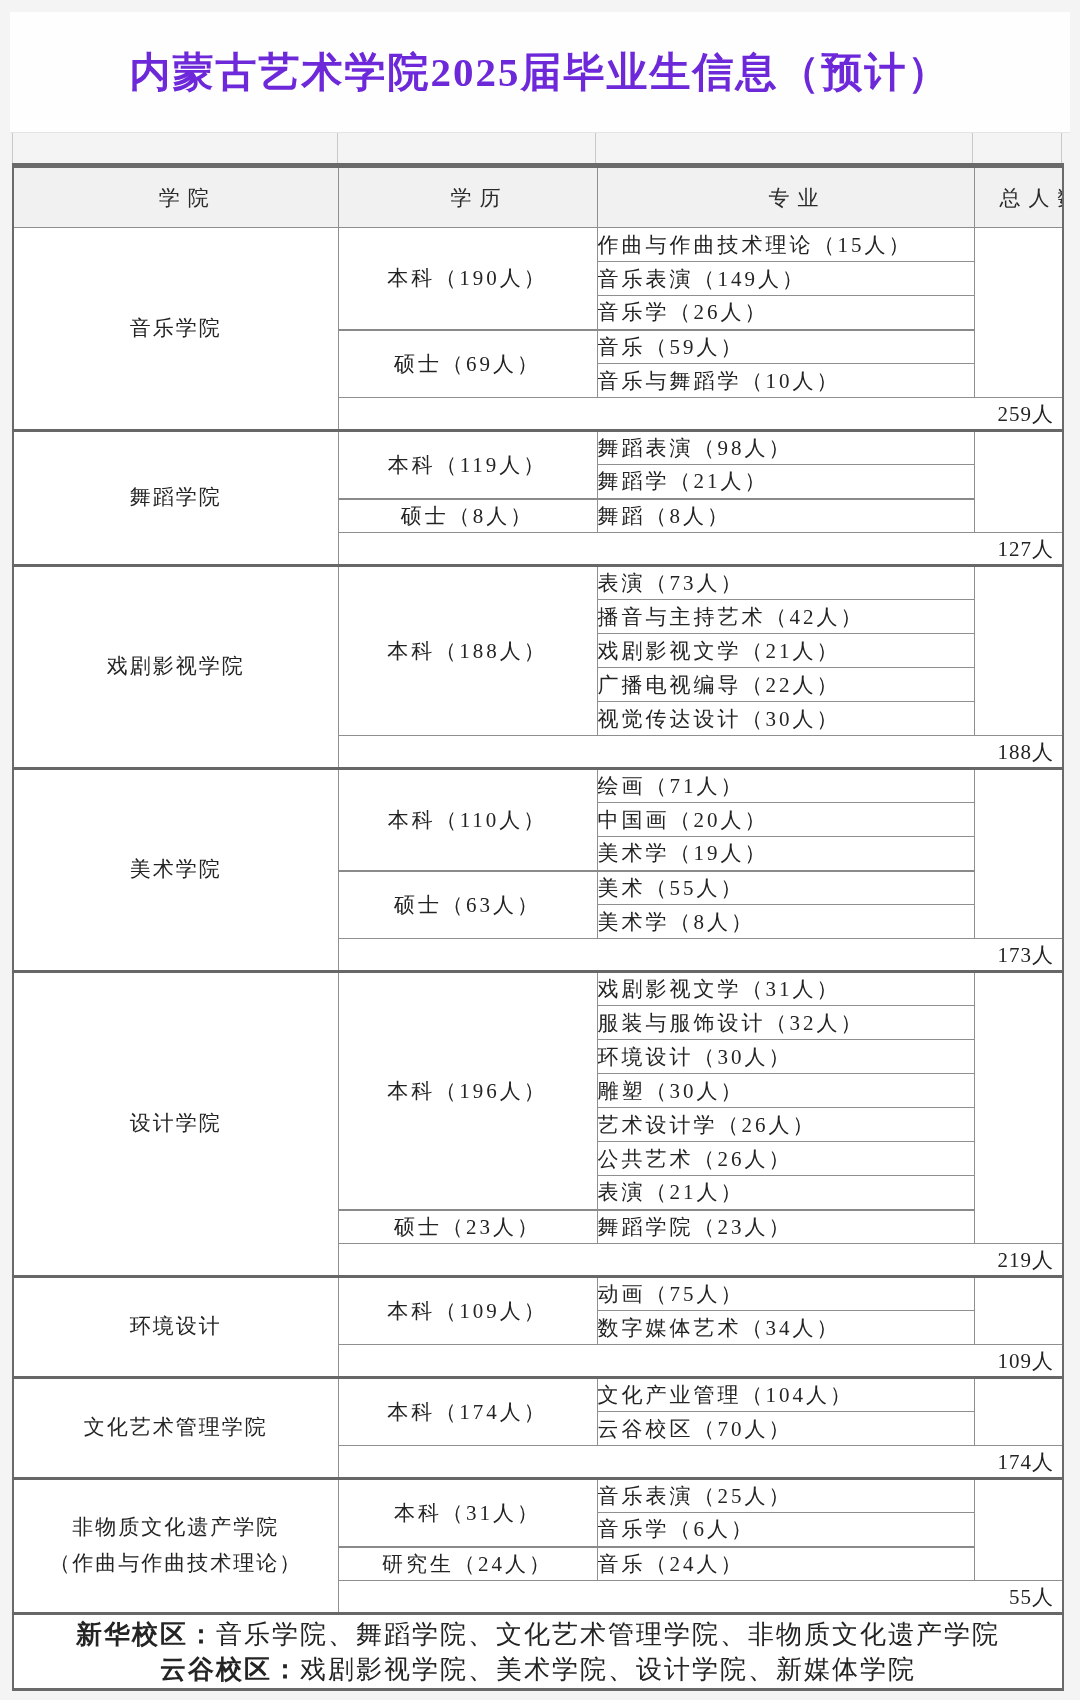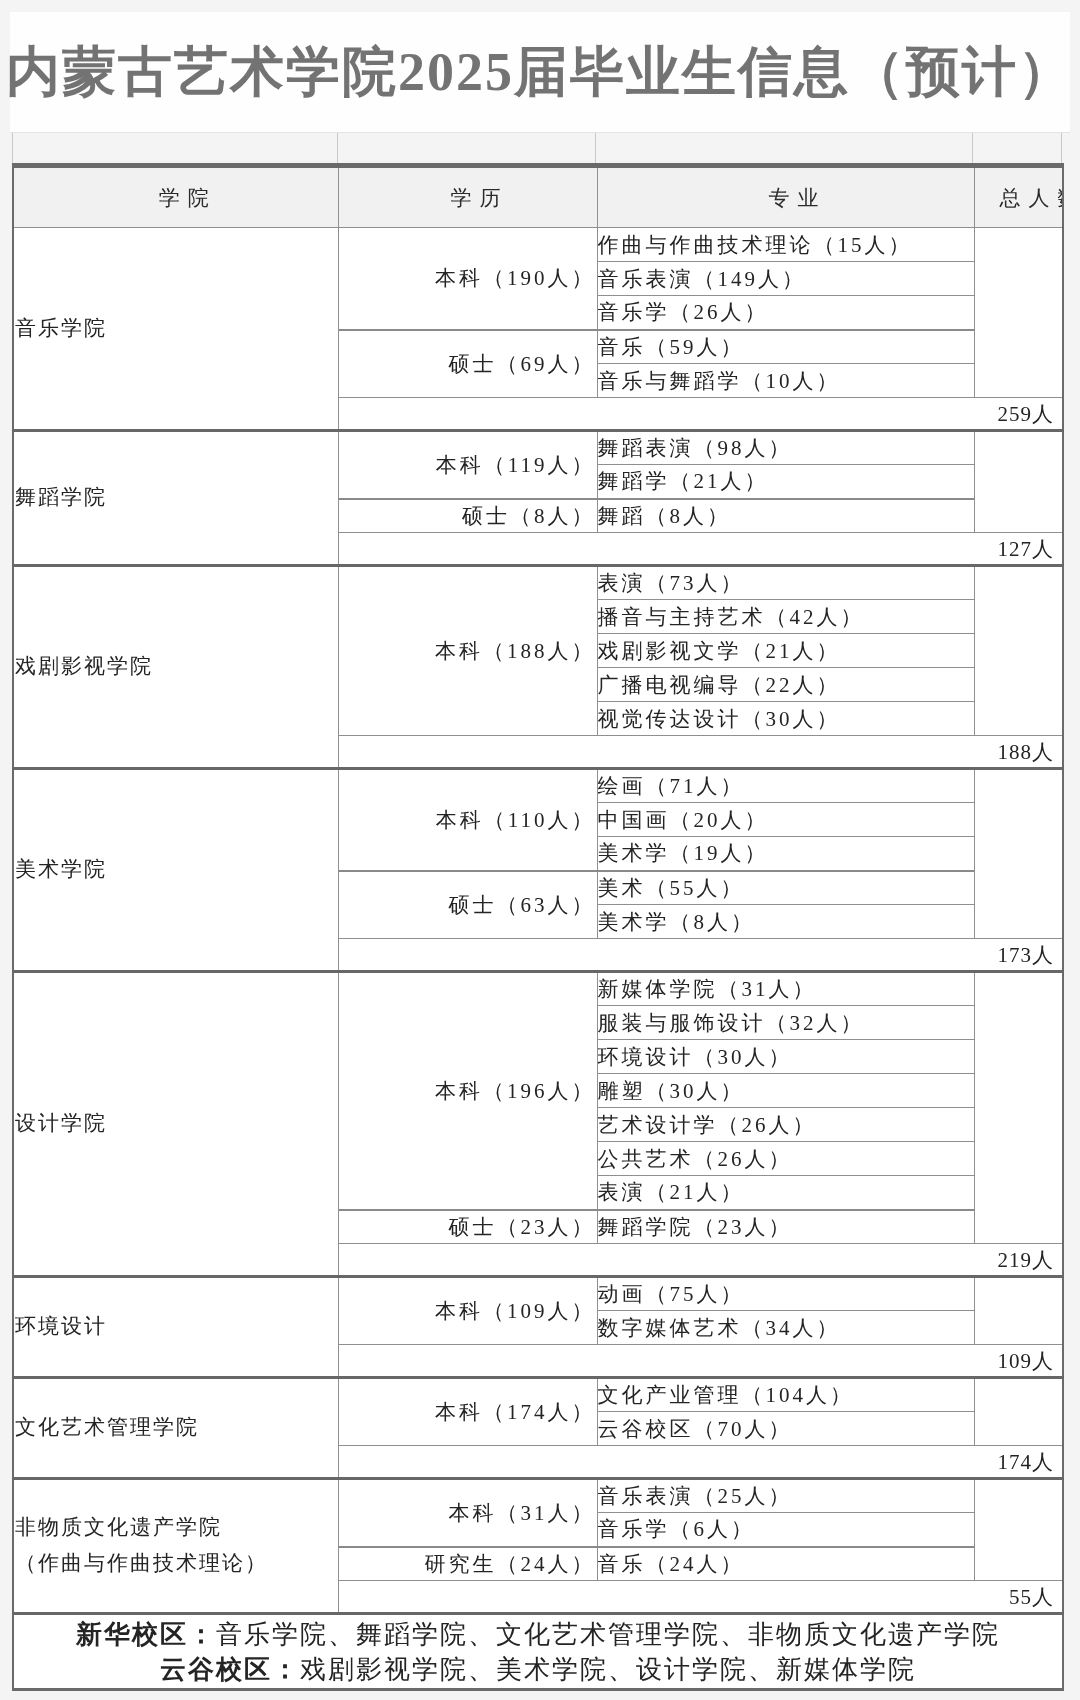--- a/index.html
+++ b/index.html
@@ -16,23 +16,23 @@
   
   .title-card {
     position:absolute; left:10px; top:12px;
     width:1060px; height:121px;
     background:#fefefe;
     border-bottom:1px solid #e4e4e4;
     display:flex; align-items:center; justify-content:center;
   }
   .title-card h1 {
     margin:0;
-    font-size:54px; font-weight:700;
+    font-size:41px; font-weight:700;
     letter-spacing:2px;
-    color:#737373;
+    color:#6d28d9;
     white-space:nowrap;
   }
 
   
   .spacer-row {
     position:absolute; left:12px; top:133px;
     width:1050px; height:30px;
     display:flex;
     border-left:1px solid #c9c9c9;
   }
@@ -67,25 +67,25 @@
   .grad th {
     background:#f1f1f1;
     height:62px;
     font-weight:400;
     letter-spacing:8px;
     padding-left:25px;
     text-align:center;
     color:#2a2a2a;
   }
   .grad td.college {
-    text-align:left;
+    text-align:center;
     letter-spacing:2px;
     line-height:1.7;
   }
-  .grad td.degree  { text-align:right; letter-spacing:3px; }
+  .grad td.degree  { text-align:center; letter-spacing:3px; }
   .grad td.major   { text-align:left; padding-left:0; letter-spacing:3px; }
   .grad tr.major-row td { height:34px; }
   .grad td.total-empty { background:#ffffff; }
   .grad td.subtotal {
     height:33px;
     text-align:right;
     padding-right:8px;
     letter-spacing:1px;
   }
   
@@ -219,21 +219,21 @@
         <td class="major">美术学（8人）</td>
       </tr>
       <tr class="subtotal-row sec-end">
         <td class="subtotal" colspan="3">173人</td>
       </tr>
       <tr class="major-row">
         <td class="college" rowspan="9">
           <div>设计学院</div>
         </td>
         <td class="degree" rowspan="7">本科（196人）</td>
-        <td class="major">新媒体学院（31人）</td>
+        <td class="major">戏剧影视文学（31人）</td>
         <td class="total-empty" rowspan="8"></td>
       </tr>
       <tr class="major-row">
         <td class="major">服装与服饰设计（32人）</td>
       </tr>
       <tr class="major-row">
         <td class="major">环境设计（30人）</td>
       </tr>
       <tr class="major-row">
         <td class="major">雕塑（30人）</td>

